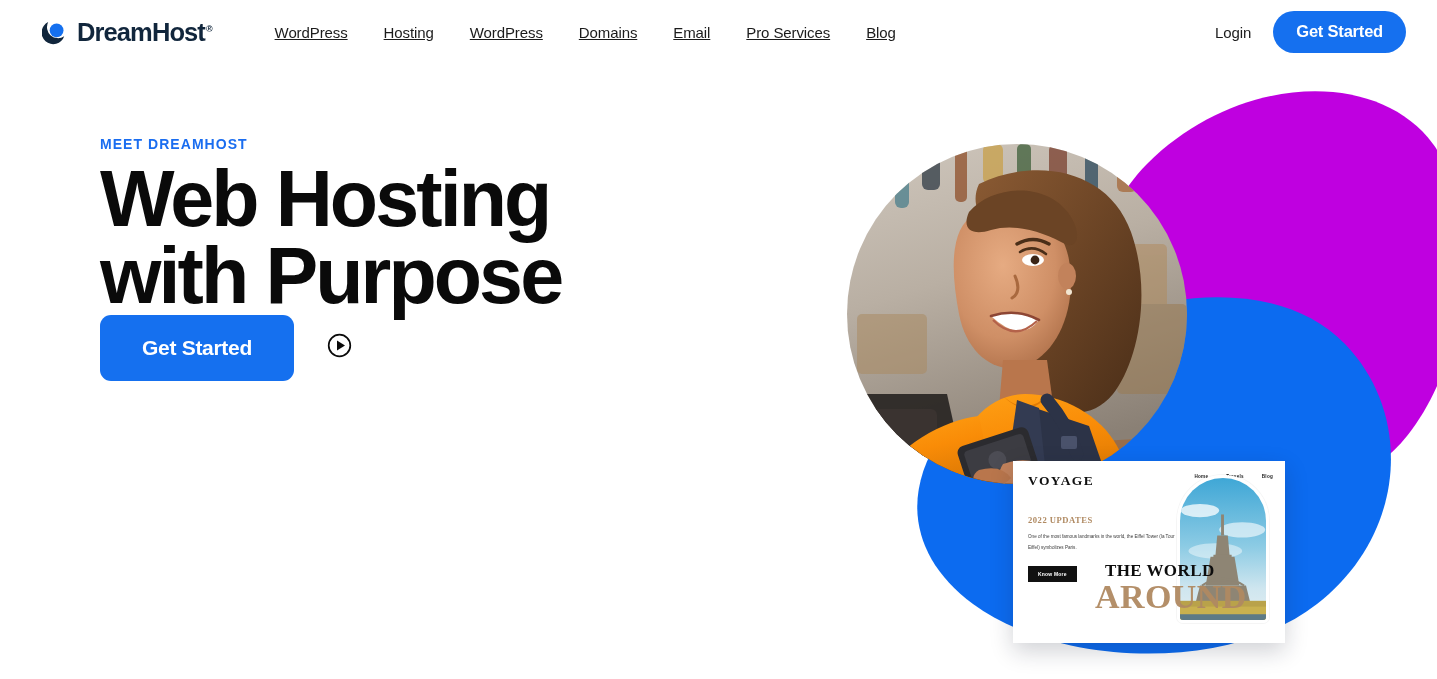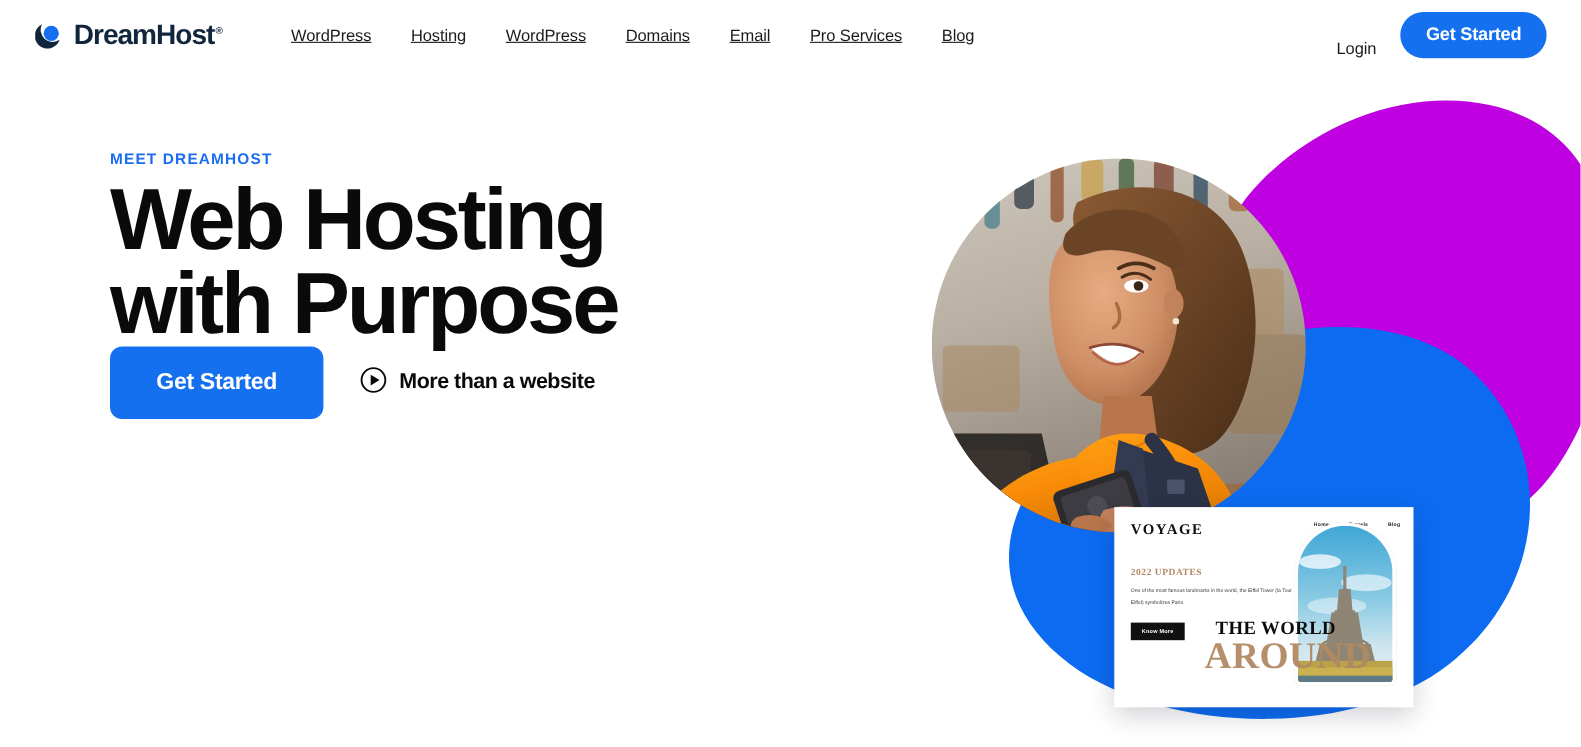--- a/index.html
+++ b/index.html
@@ -12,21 +12,21 @@
     font-family: "Liberation Sans", sans-serif;
     -webkit-font-smoothing: antialiased;
   }
 
   
   .header {
     position: relative;
     height: 64px;
     display: flex;
     align-items: center;
-    padding: 0 31px 0 32px;
+    padding: 0 31px 0 42px;
     background: #ffffff;
     z-index: 40;
   }
 
   .brand {
     display: flex;
     align-items: flex-end;
     gap: 9px;
     cursor: pointer;
     margin-right: 44px;
@@ -66,21 +66,21 @@
     line-height: 1;
     cursor: pointer;
     white-space: nowrap;
     letter-spacing: -0.1px;
     text-decoration: underline;
   }
 
   .header-right {
     margin-left: auto;
     display: flex;
-    align-items: flex-end;
+    align-items: center;
     gap: 22px;
   }
   .login-link {
     font-size: 15px;
     color: #1b1b1b;
     cursor: pointer;
     letter-spacing: -0.1px;
   }
   .btn-pill {
     background: #1570EF;
@@ -530,18 +530,17 @@
     <div class="cta-row">
       <button class="btn-cta">Get Started</button>
 
       <div class="video-link">
         <span class="play-icon">
           <svg width="25" height="25" viewBox="0 0 25 25">
             <circle cx="12.5" cy="12.5" r="10.8" fill="none" stroke="#0a0a0a" stroke-width="1.7"></circle>
             <path d="M10 7.6 L18 12.5 L10 17.4 Z" fill="#0a0a0a"></path>
           </svg>
         </span>
-        <span class="video-label">More than a website</span>
       </div>
     </div>
   </div>
 
 </section>
 
 </body></html>

